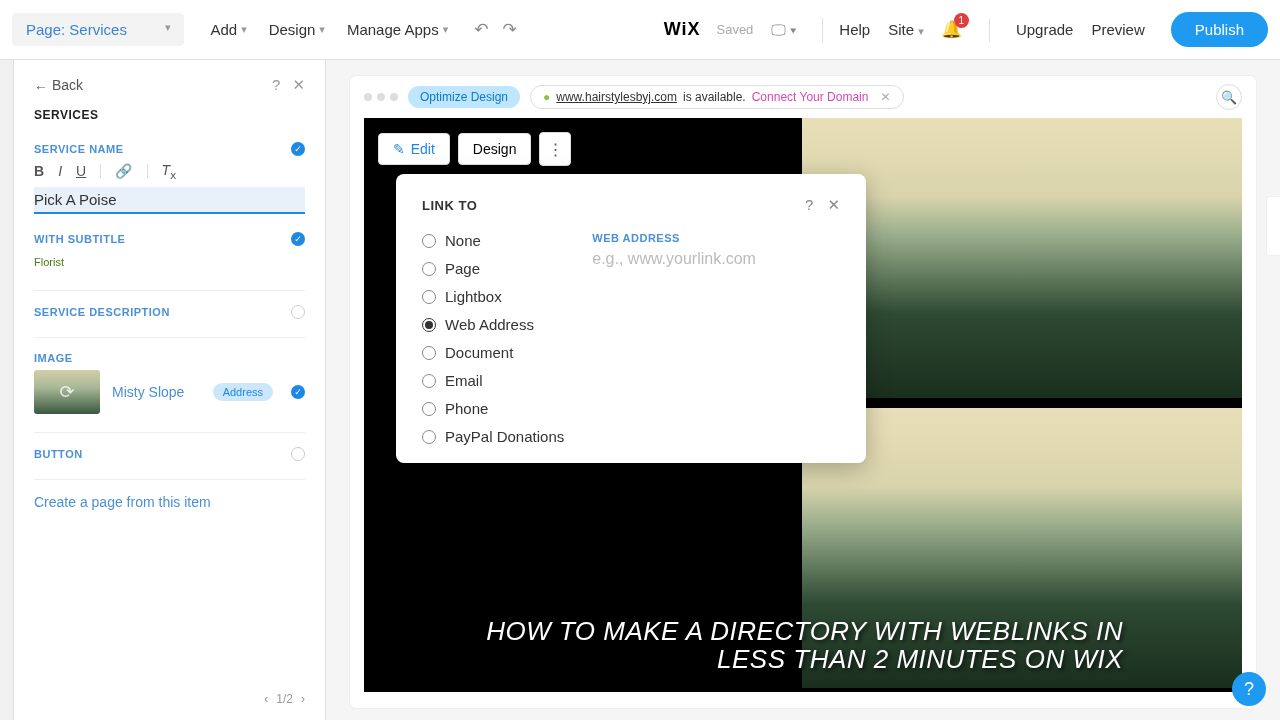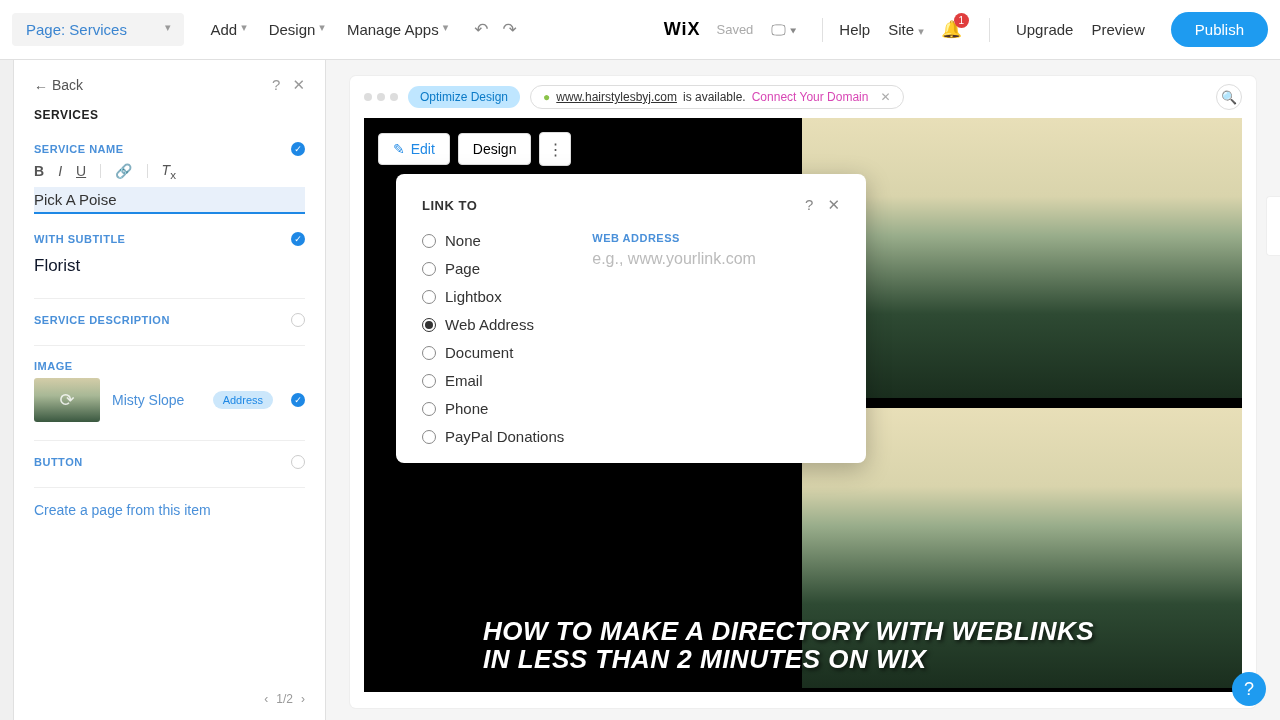--- a/index.html
+++ b/index.html
@@ -1,21 +1,21 @@
 <!DOCTYPE html>
 <html><head>
 <meta charset="utf-8">
 <style>
 *{box-sizing:border-box;margin:0;padding:0;font-family:-apple-system,BlinkMacSystemFont,"Segoe UI",Helvetica,Arial,sans-serif}
 body{width:1280px;height:720px;overflow:hidden;background:#fff;position:relative}
 .topbar{height:60px;border-bottom:1px solid #e0e0e0;display:flex;align-items:center;padding:0 12px;gap:8px}
 .page-sel{background:#f3f3f3;border-radius:4px;padding:8px 14px;display:flex;align-items:flex-start;gap:38px;color:#3b85d0;font-size:15px;cursor:pointer}
 .chev{font-size:11px;color:#999}
 .tb-menu{display:flex;gap:22px;margin-left:18px}
-.tb-item{display:flex;gap:4px;color:#333;font-size:15px;cursor:pointer}
+.tb-item{display:flex;align-items:center;gap:4px;color:#333;font-size:15px;cursor:pointer}
 .tb-icons{display:flex;gap:14px;margin-left:18px;color:#888}
 .tb-icons span{cursor:pointer;font-size:17px}
 .wix-logo{font-weight:700;font-size:18px;letter-spacing:1px;margin-left:auto;margin-right:8px}
 .saved{color:#aaa;font-size:13px;margin-right:10px}
 .device-ic{color:#888;font-size:15px;margin-right:10px;cursor:pointer}
 .vdiv{width:1px;height:24px;background:#e0e0e0;margin:0 8px}
 .tb-right{display:flex;align-items:center;gap:18px}
 .tb-link{color:#333;font-size:15px;cursor:pointer}
 .bell{position:relative;color:#888;font-size:17px;cursor:pointer}
 .bell-badge{position:absolute;top:-6px;right:-6px;background:#e03e3e;color:#fff;font-size:10px;width:15px;height:15px;border-radius:50%;display:flex;align-items:center;justify-content:center}
@@ -30,21 +30,21 @@
 .panel-title{font-size:12px;font-weight:700;letter-spacing:.5px;color:#222;margin-bottom:20px}
 .field{margin-bottom:18px}
 .field-head{display:flex;justify-content:space-between;align-items:center;margin-bottom:6px}
 .field-label{color:#4a90d9;font-size:11px;font-weight:600;letter-spacing:.5px}
 .check-ic{width:14px;height:14px;border-radius:50%;background:#1e88e5;display:flex;align-items:center;justify-content:center;color:#fff;font-size:9px}
 .circle-ic{width:14px;height:14px;border-radius:50%;border:1px solid #ccc}
 .fmt-bar{display:flex;gap:14px;align-items:center;margin-bottom:6px;color:#555}
 .fmt-bar span{cursor:pointer;font-size:14px}
 .fmt-bar .sep{width:1px;height:14px;background:#ddd}
 .txt-input{width:100%;border:none;border-bottom:2px solid #1e88e5;padding:4px 0;font-size:15px;color:#333;background:#e8f0fa}
-.txt-static{font-size:17px;color:#0f172a;padding:4px 0}
+.txt-static{font-size:11px;color:#4d7c0f;padding:4px 0}
 .divider{height:1px;background:#eee;margin:14px 0}
 .img-row{display:flex;align-items:center;gap:12px}
 .thumb{width:66px;height:44px;border-radius:3px;background:linear-gradient(180deg,#d4cda8 0%,#a8b896 40%,#3a5840 100%);position:relative;display:flex;align-items:center;justify-content:center}
 .thumb-ic{color:rgba(255,255,255,.8);font-size:18px}
 .img-name{color:#4a90d9;font-size:14px;flex:1}
 .settings-pill{background:#cce7fb;color:#1e88e5;font-size:11px;padding:3px 10px;border-radius:10px;cursor:pointer}
 .create-link{color:#4a90d9;font-size:14px;cursor:pointer}
 .pager{position:absolute;bottom:14px;right:20px;display:flex;align-items:center;gap:8px;color:#999;font-size:12px}
 .pager span{cursor:pointer}
 .canvas{flex:1;background:#f5f5f5;position:relative;padding:16px 24px}
@@ -79,21 +79,21 @@
 .radio{width:14px;height:14px;border:1.5px solid #888;border-radius:50%;display:flex;align-items:center;justify-content:center}
 .radio.sel{border-color:#333}
 .radio.sel::after{content:"";width:8px;height:8px;background:#333;border-radius:50%}
 .radio-lbl{font-size:15px;color:#333}
 .addr-col{flex:1}
 .addr-label{color:#4a90d9;font-size:11px;font-weight:600;letter-spacing:.5px;margin-bottom:6px}
 .addr-input{color:#bbb;font-size:16px}
 .modal-foot{display:flex;justify-content:flex-end;gap:18px;margin-top:36px;align-items:center}
 .cancel{color:#1e88e5;font-size:14px;cursor:pointer}
 .done-btn{background:#1e9bf0;color:#fff;padding:8px 22px;border-radius:18px;font-size:14px;cursor:pointer}
-.caption{position:absolute;bottom:18px;left:50%;transform:translateX(-50%);color:#fff;font-weight:700;font-style:italic;font-size:26px;text-align:left;line-height:1.1;text-shadow:2px 2px 4px rgba(0,0,0,.7);width:640px;font-family:Impact,"Arial Black",sans-serif;letter-spacing:.5px}
+.caption{position:absolute;bottom:18px;left:50%;transform:translateX(-50%);color:#fff;font-weight:400;font-style:italic;font-size:26px;text-align:right;line-height:1.1;text-shadow:2px 2px 4px rgba(0,0,0,.7);width:640px;font-family:Impact,"Arial Black",sans-serif;letter-spacing:.5px}
 .help-fab{position:absolute;bottom:14px;right:14px;width:34px;height:34px;background:#1e9bf0;border-radius:50%;color:#fff;display:flex;align-items:center;justify-content:center;font-size:18px;cursor:pointer}
 .right-edge{position:absolute;right:0;top:136px;width:14px;height:60px;background:#fff;border:1px solid #eee;border-right:none;border-radius:4px 0 0 4px}
 </style>
 </head>
 <body>
 
 <div class="topbar">
   <div class="page-sel">
     <span>Page: Services</span>
     <span class="chev">▾</span>

